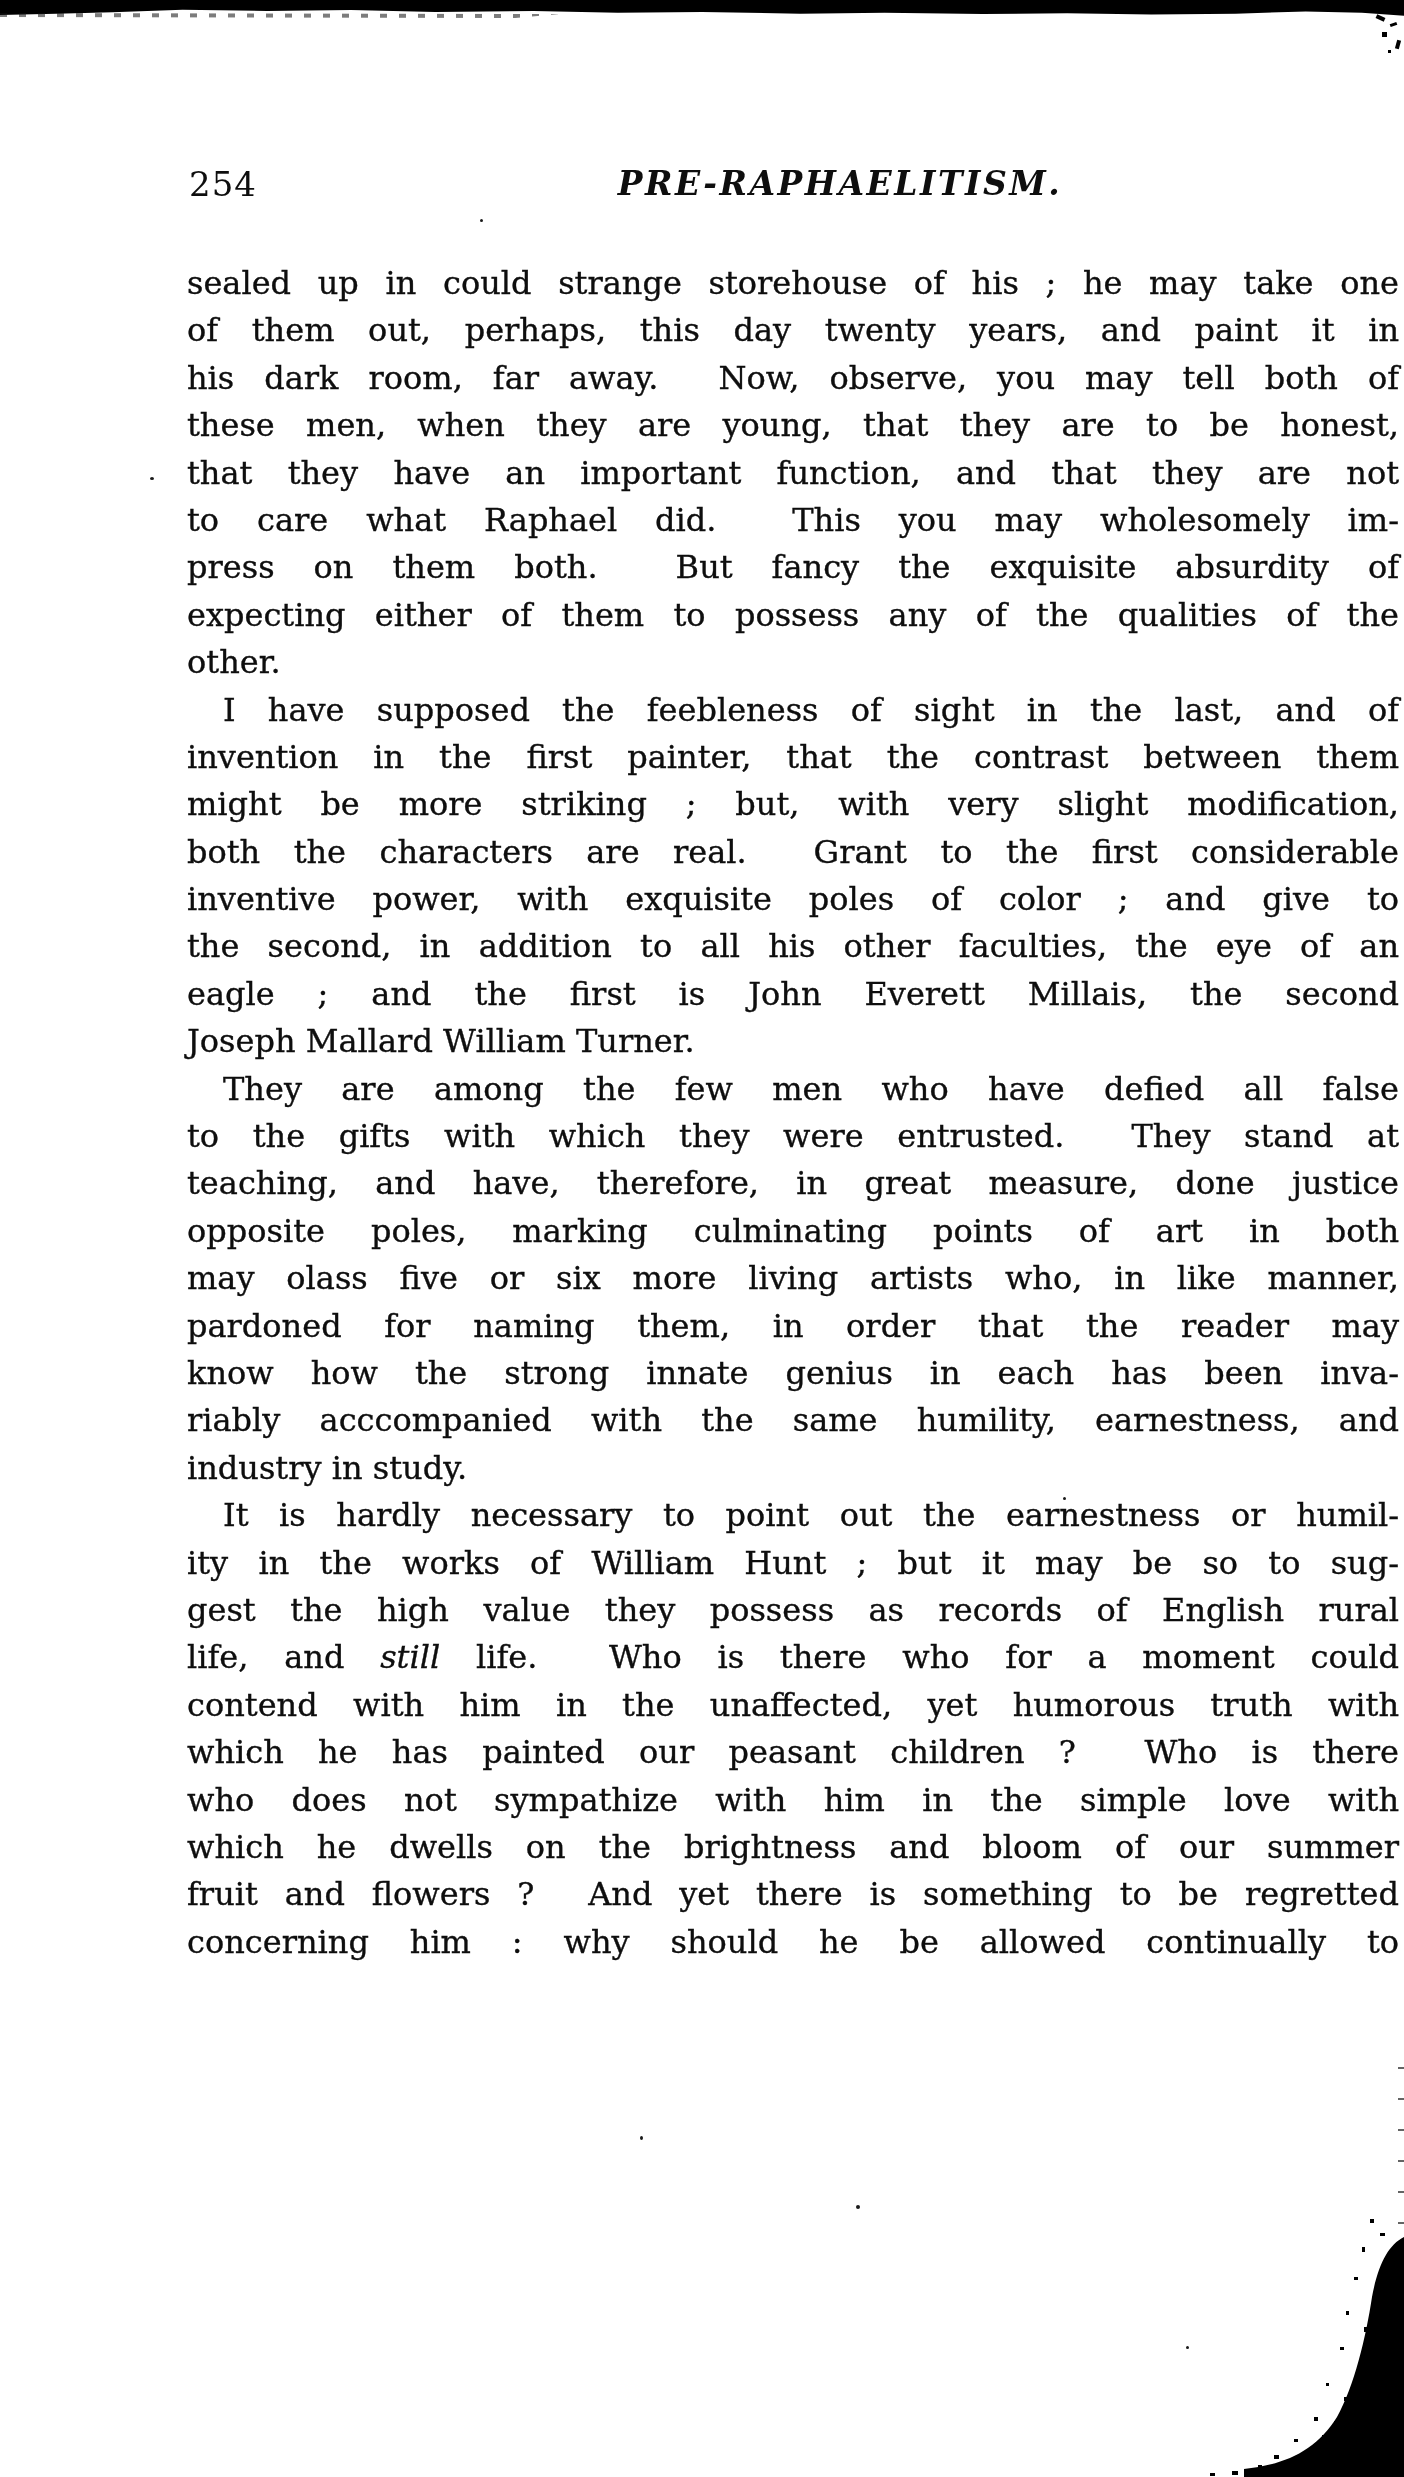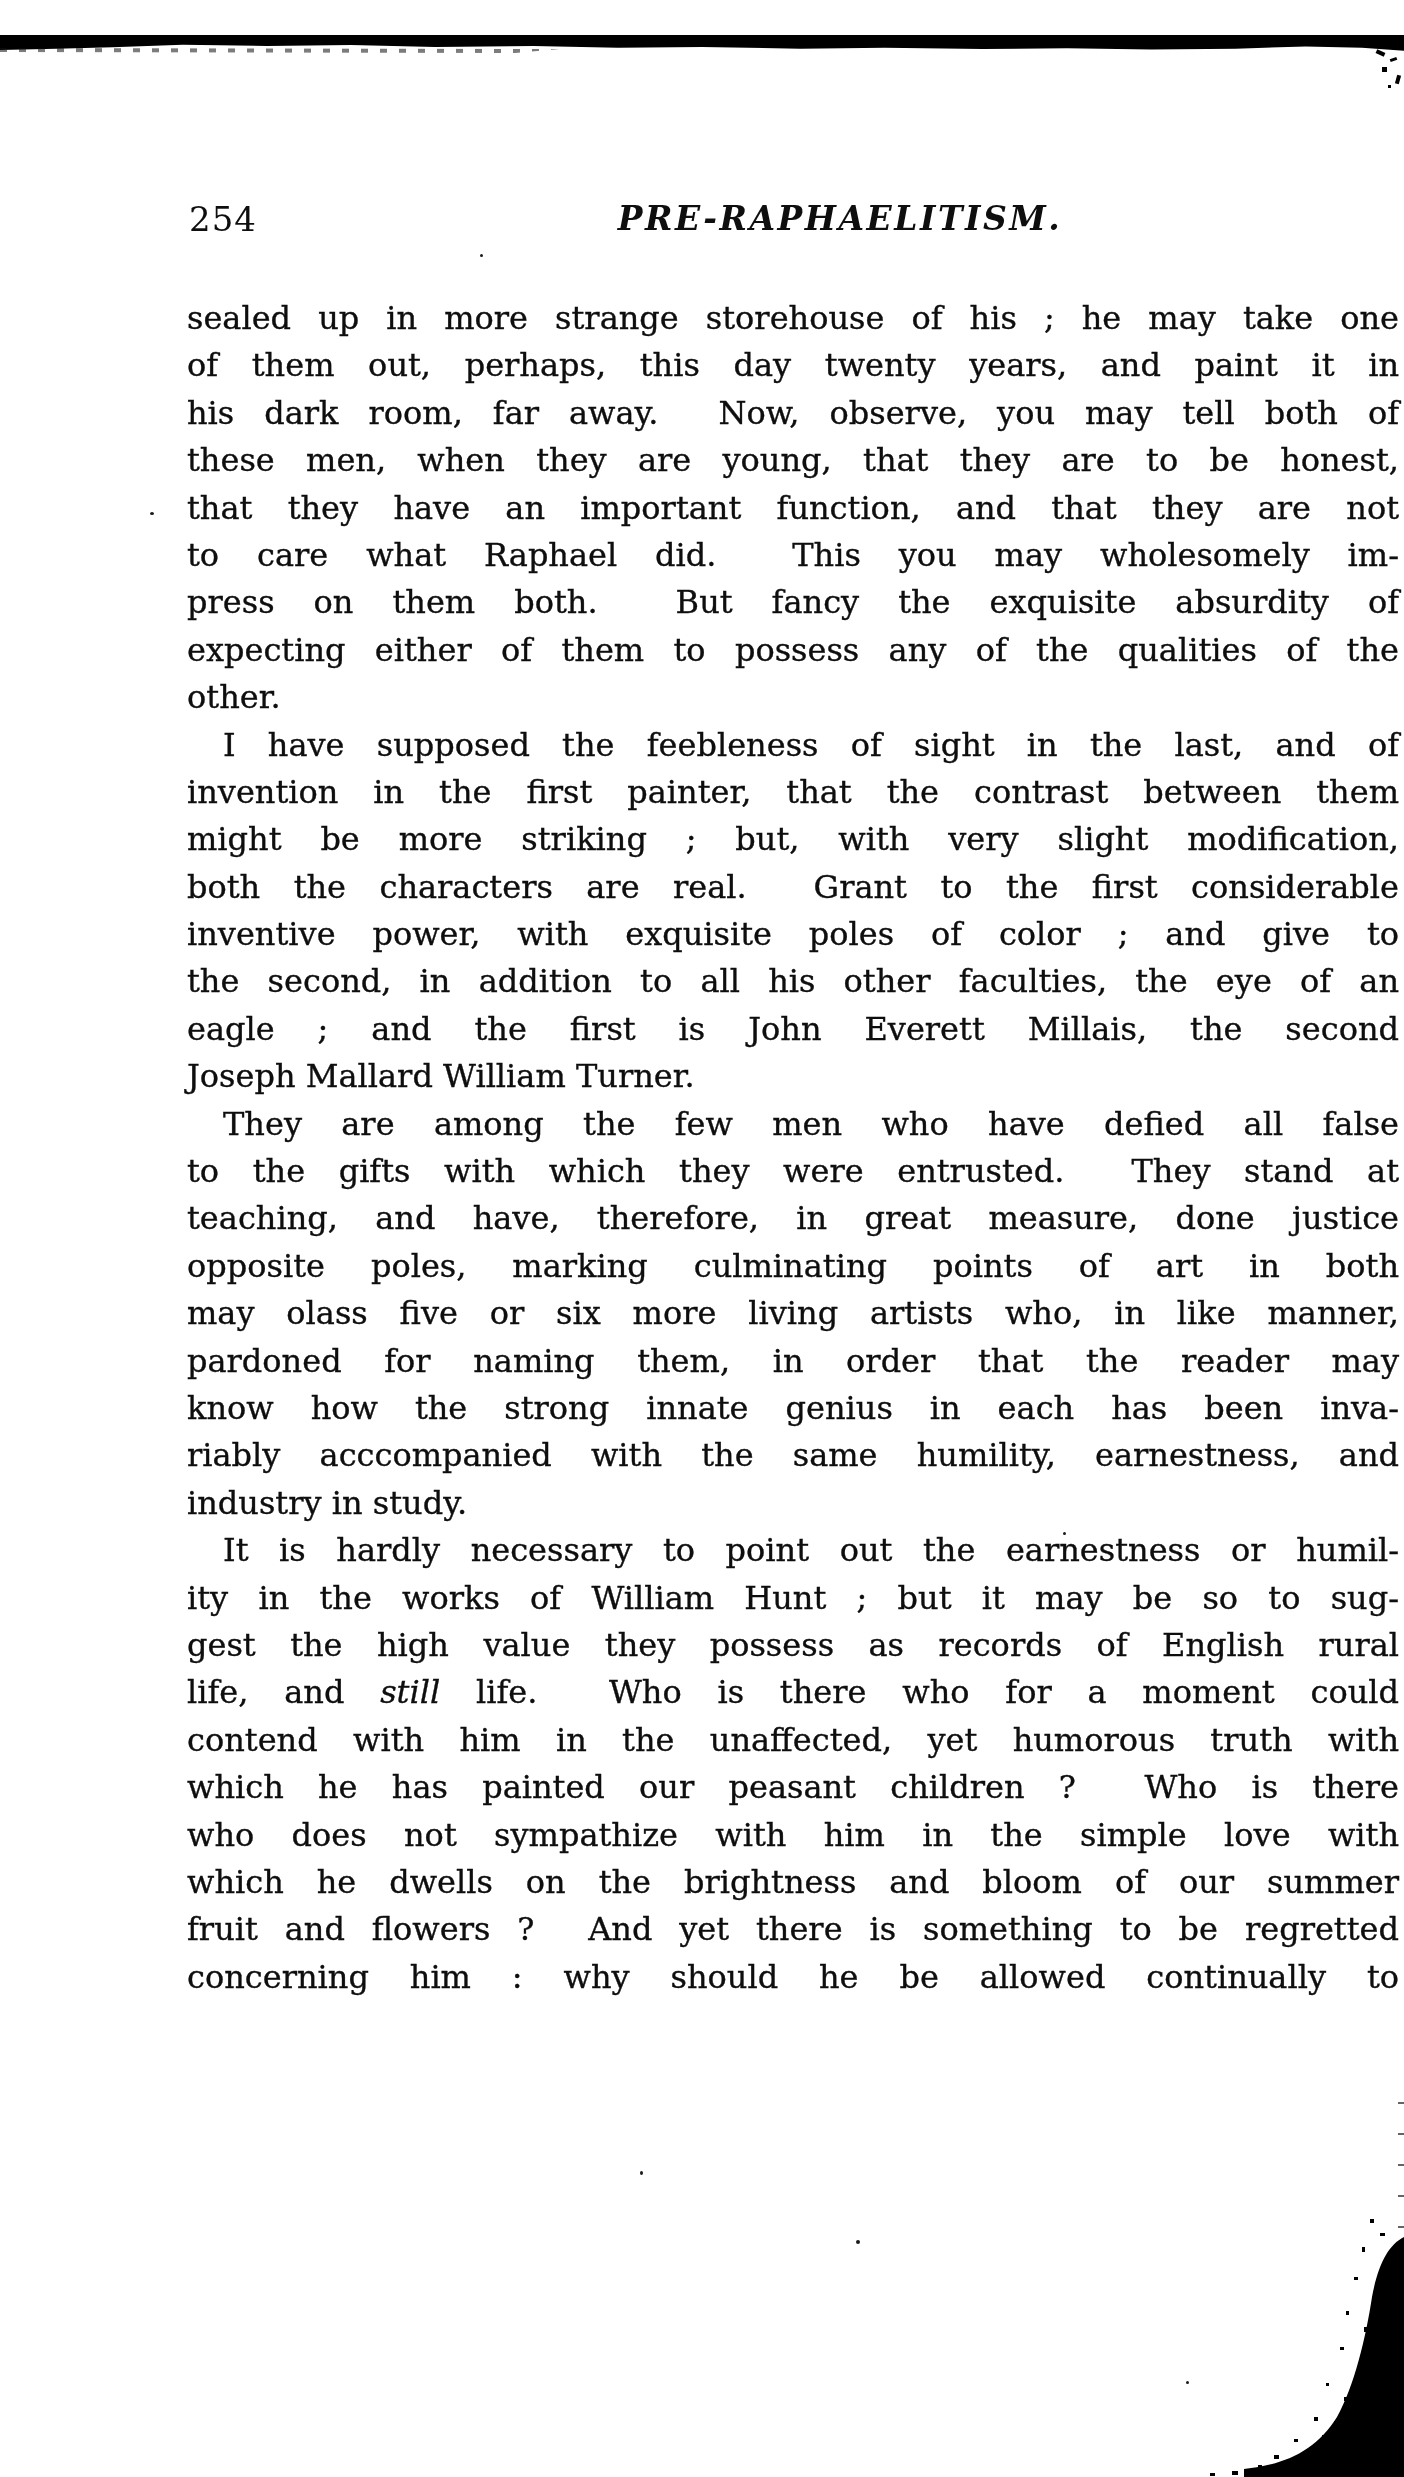--- a/index.html
+++ b/index.html
@@ -4,21 +4,21 @@
 <style>
   html, body { margin: 0; padding: 0; }
   body {
     width: 1404px; height: 2477px;
     background: #ffffff;
     position: relative;
     overflow: hidden;
     font-family: "DejaVu Serif", "Liberation Serif", serif;
     color: #0e0e0e;
   }
-  .scan-page { position: absolute; inset: 0; margin-top: 35px; }
+  .scan-page { position: absolute; inset: 0; }
 
   
   .top-bar {
     position: absolute; top: 0; left: 0; width: 1404px; height: 22px;
     background: #000;
     clip-path: polygon(0% 0%, 100% 0%, 100% 72%, 97% 58%, 93% 52%, 88% 62%,
       82% 66%, 76% 60%, 70% 64%, 63% 58%, 57% 62%, 50% 54%, 44% 58%, 38% 50%,
       31% 54%, 25% 46%, 19% 50%, 13% 44%, 8% 56%, 4% 62%, 0% 68%);
   }
   .top-bar-fringe {
@@ -86,21 +86,21 @@
     <i style="left:26px;top:26px;width:4px;height:9px;transform:rotate(15deg)"></i>
     <i style="left:18px;top:36px;width:3px;height:3px"></i>
   </div>
 
   <div class="header-row">
     <span class="page-number">254</span>
     <span class="running-title">PRE-RAPHAELITISM.</span>
   </div>
 
   <div class="textblock" id="textblock">
-      <div class="line"><span>sealed up in more strange storehouse of his ; he may take one</span></div>
+      <div class="line"><span>sealed up in could strange storehouse of his ; he may take one</span></div>
       <div class="line"><span>of them out, perhaps, this day twenty years, and paint it in</span></div>
       <div class="line"><span>his dark room, far away.&nbsp; Now, observe, you may tell both of</span></div>
       <div class="line"><span>these men, when they are young, that they are to be honest,</span></div>
       <div class="line"><span>that they have an important function, and that they are not</span></div>
       <div class="line"><span>to care what Raphael did.&nbsp; This you may wholesomely im-</span></div>
       <div class="line"><span>press on them both.&nbsp; But fancy the exquisite absurdity of</span></div>
       <div class="line"><span>expecting either of them to possess any of the qualities of the</span></div>
       <div class="line no-just"><span>other.</span></div>
       <div class="line indent"><span>I have supposed the feebleness of sight in the last, and of</span></div>
       <div class="line"><span>invention in the first painter, that the contrast between them</span></div>

